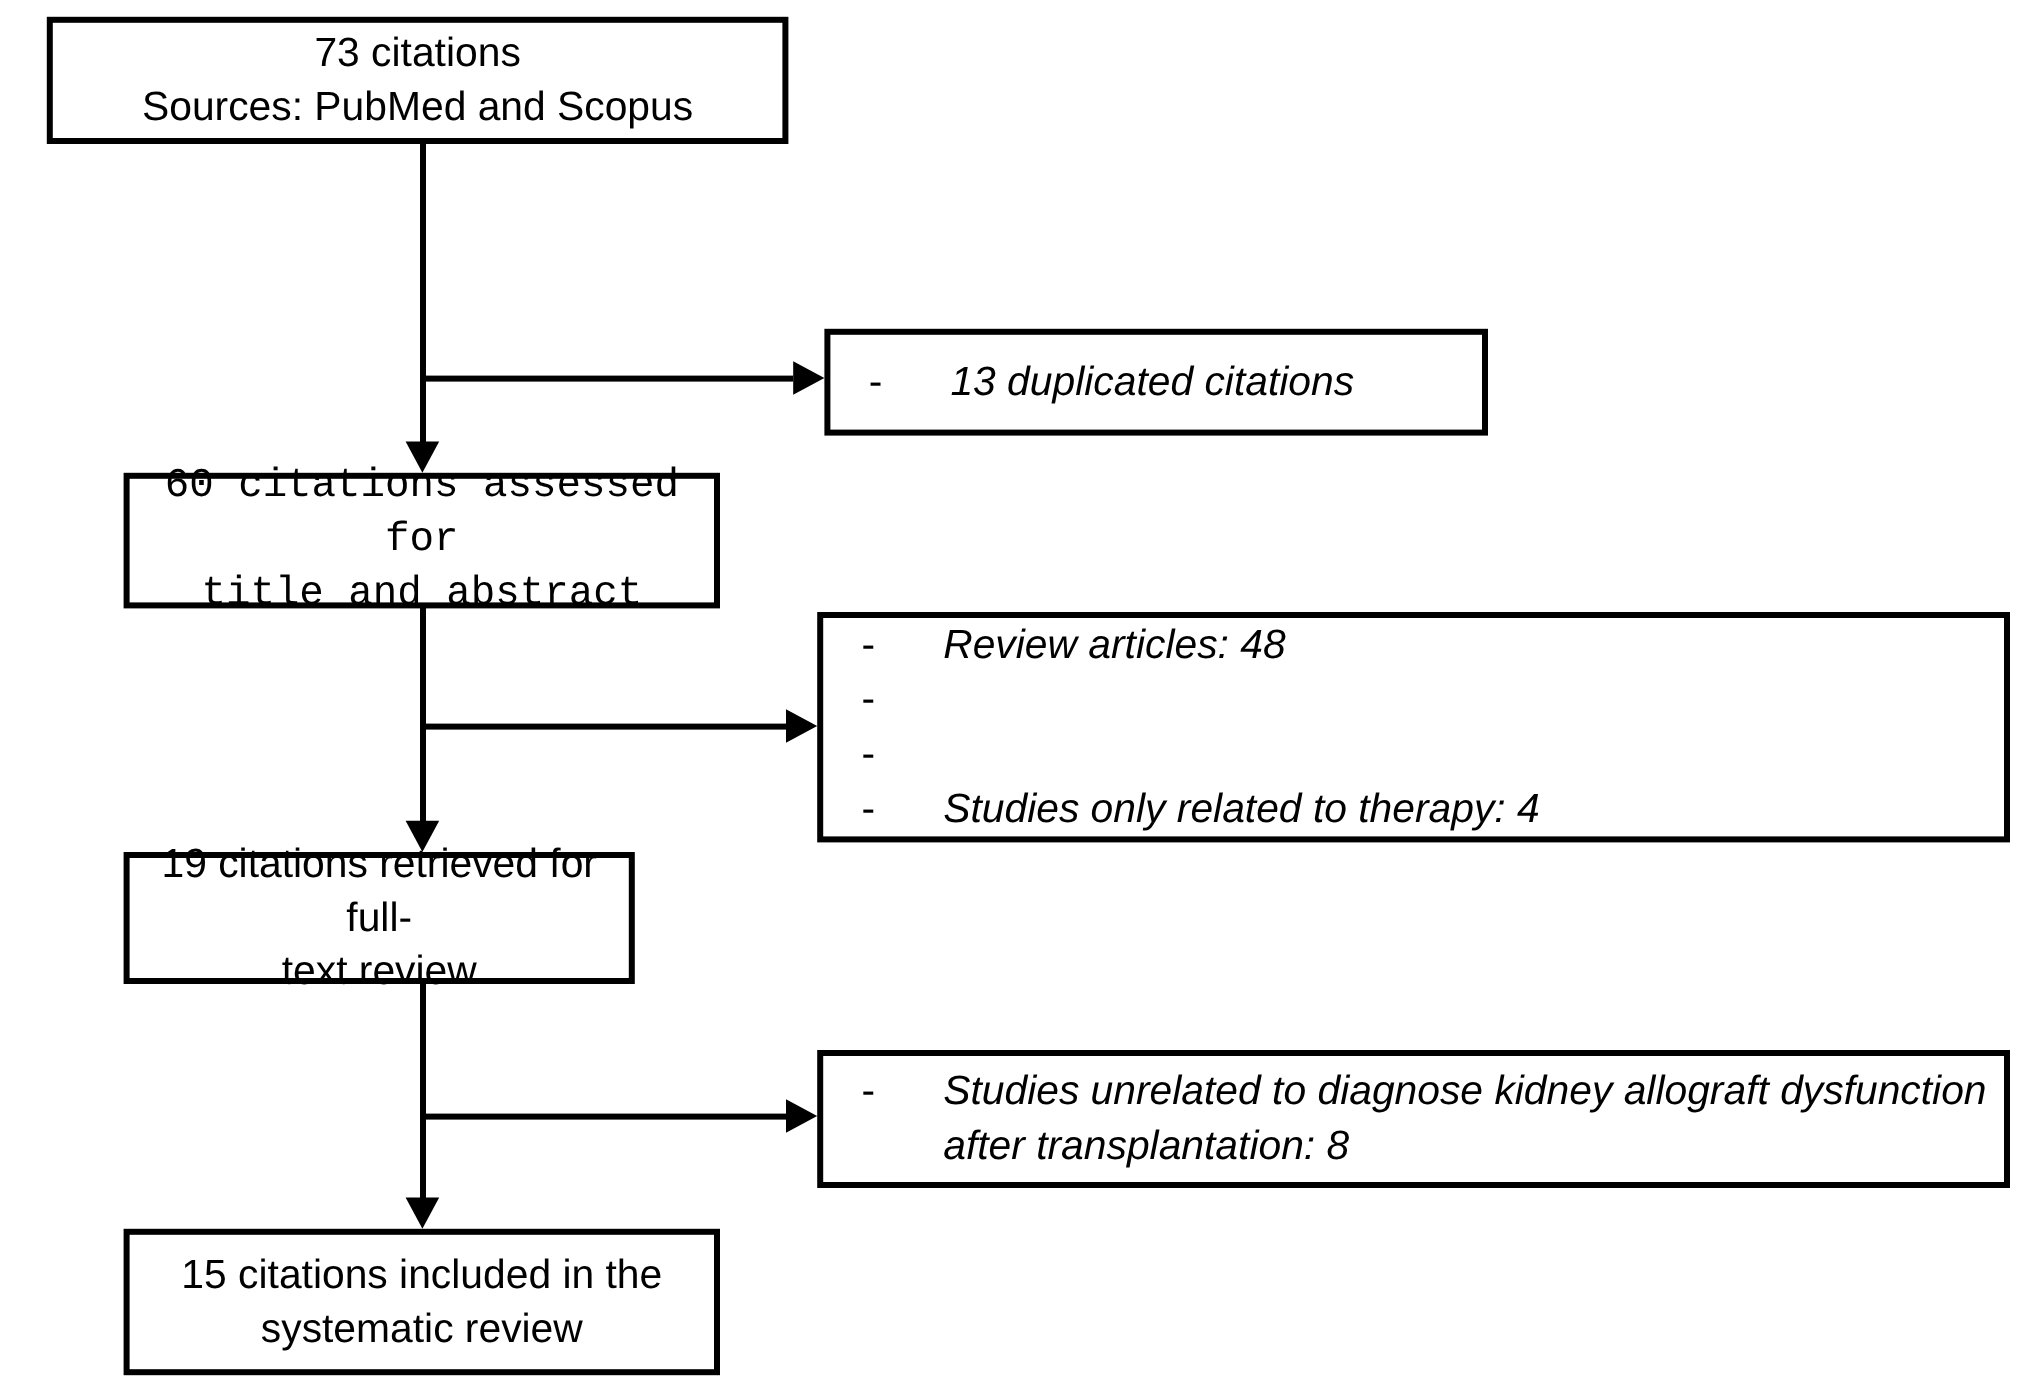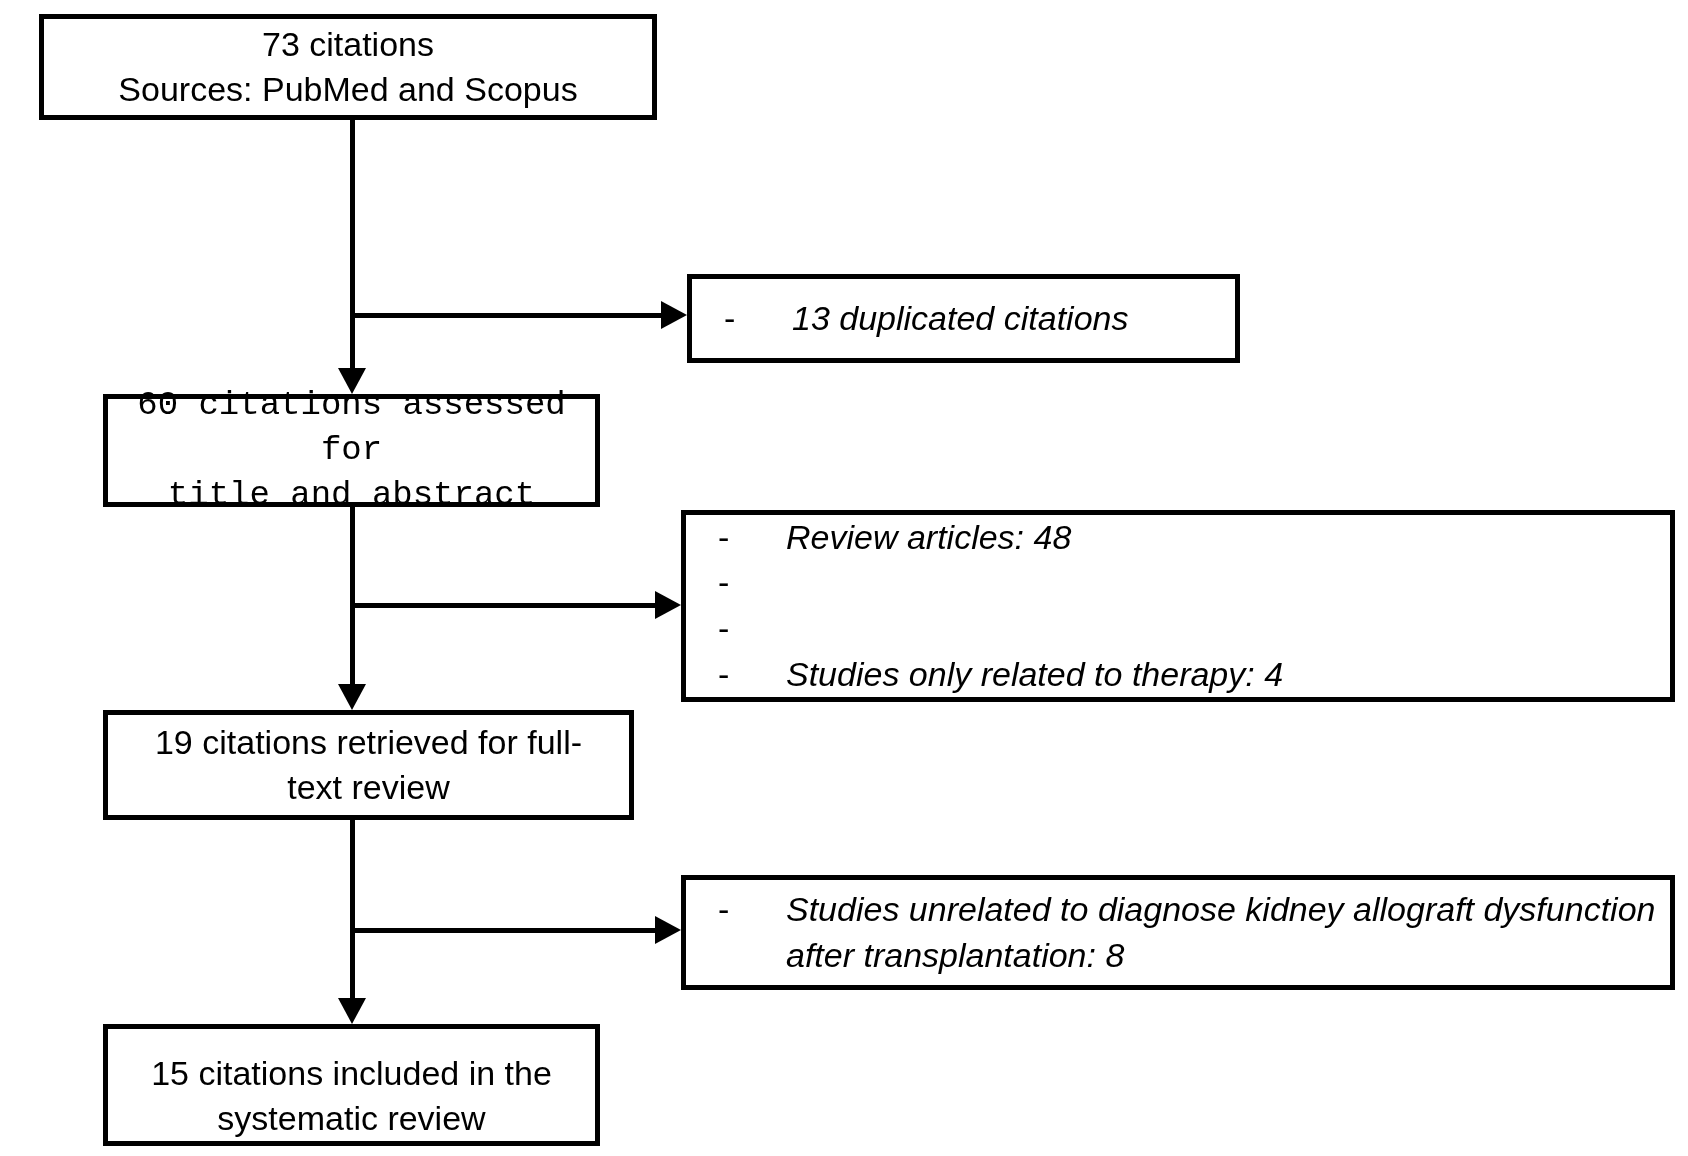--- a/index.html
+++ b/index.html
@@ -86,26 +86,26 @@
   <div class="box" style="left:19px; top:14px; width:618px; height:106px;margin-left:20px;">
     <div class="label">73 citations
 Sources: PubMed and Scopus</div>
   </div>
 
   <div class="box" style="left:103px; top:394px; width:497px; height:113px;font-family:Liberation Mono, monospace;">
     <div class="label">60 citations assessed for
 title and abstract</div>
   </div>
 
-  <div class="box" style="left:103px; top:710px; width:531px; height:110px;">
+  <div class="box" style="left:103px; top:710px; width:426px; height:110px;">
     <div class="label">19 citations retrieved for full-
 text review</div>
   </div>
 
-  <div class="box" style="left:103px; top:1024px; width:497px; height:122px;align-items:flex-end;">
+  <div class="box" style="left:103px; top:1024px; width:497px; height:122px;">
     <div class="label">15 citations included in the
 systematic review</div>
   </div>
 
   <div class="exbox" style="left:687px; top:274px; width:553px; height:89px;">
     <div class="bullet-row">
       <span class="marker">-</span>
       <span class="btext">13 duplicated citations</span>
     </div>
   </div>

